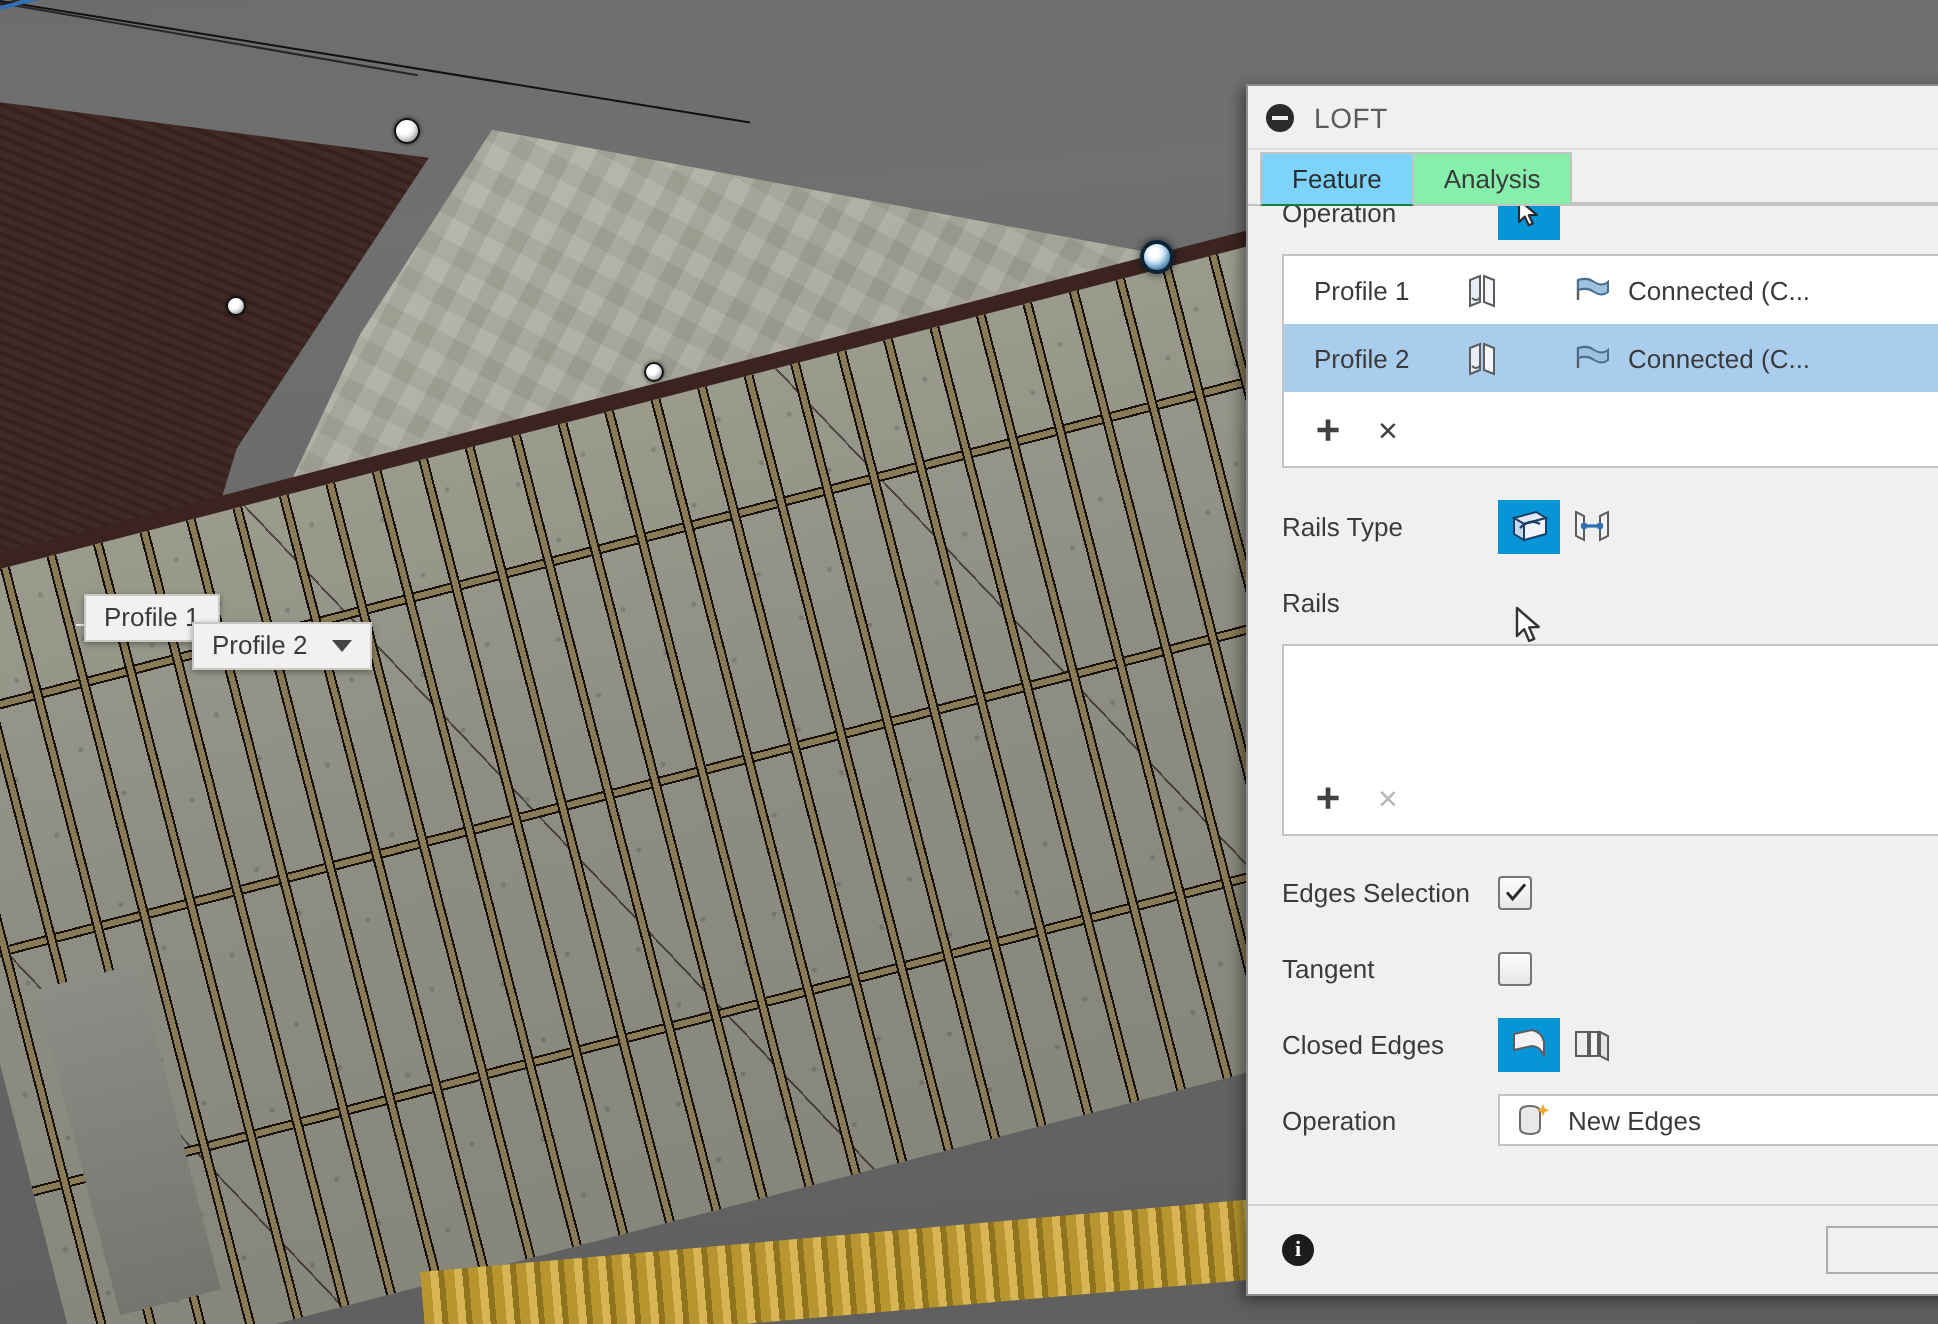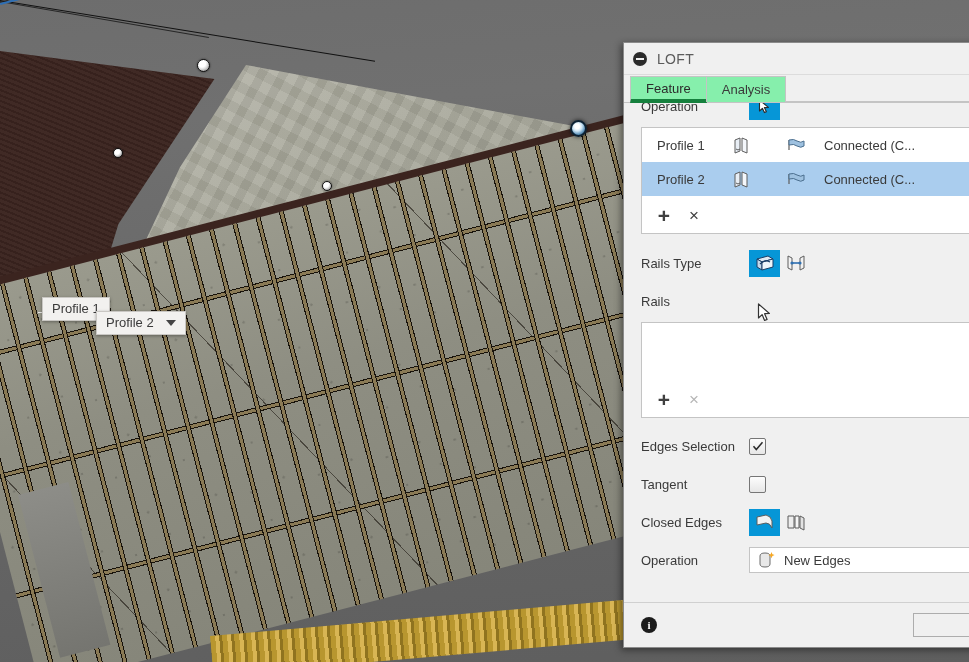--- a/index.html
+++ b/index.html
@@ -245,25 +245,25 @@
     display: flex; align-items: center;
     font-size: 13px;
     color: #3a3a3a;
     border: 1px solid #c4c4c4;
     border-bottom: none;
     background: #86efac;
     margin-right: -1px;
     box-sizing: border-box;
   }
   .tab.active {
-    background: #86efac;
+    background: #7dd3fc;
     color: #2c2c2c;
     margin-bottom: -1px;
     height: 27px;
-    border-bottom: 4px solid #15803d;
+    border-bottom: 1px solid #15803d;
   }
   .tab-fill {
     flex: 1;
     height: 26px;
     border-bottom: 1px solid #c4c4c4;
     box-sizing: border-box;
   }
 
   .panel-body {
     flex: 1;
@@ -316,21 +316,21 @@
     display: flex;
     align-items: center;
     padding-left: 15px;
     font-size: 13px;
     color: #3a3a3a;
     background: #fff;
   }
   .list-row.selected { background: #aacdee; }
   .lr-name { width: 75px; flex: none; }
   .lr-icon { width: 55px; flex: none; display: flex; align-items: center; }
-  .lr-cond { display: flex; align-items: center; gap: 19px; }
+  .lr-cond { display: flex; align-items: center; gap: 9px; }
 
   .list-toolbar {
     height: 36px;
     display: flex;
     align-items: center;
     gap: 14px;
     padding-left: 14px;
     background: #fff;
     border-top: 1px solid #fff;
   }

